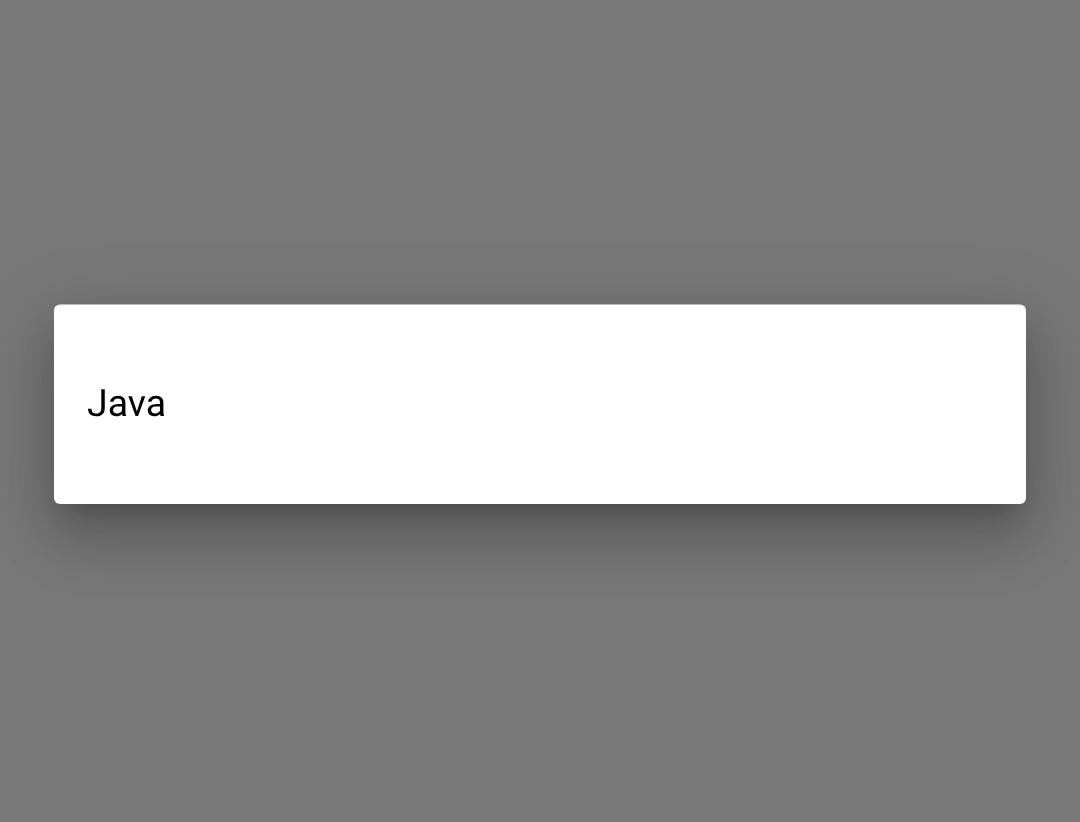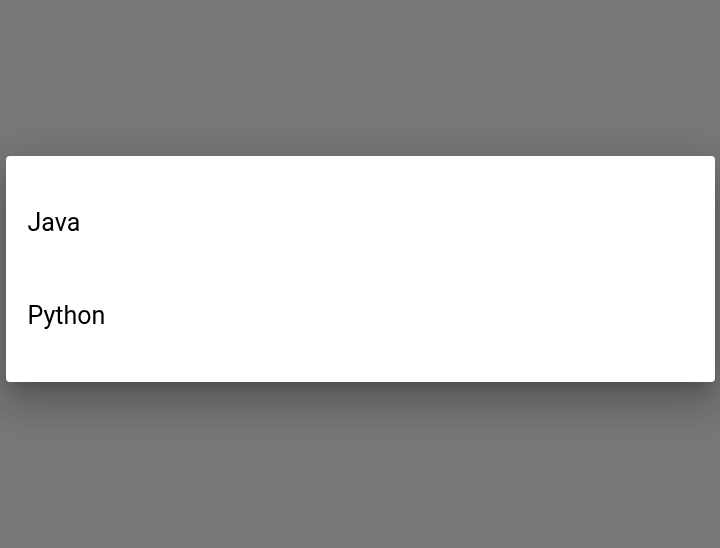--- a/index.html
+++ b/index.html
@@ -11,21 +11,21 @@
       width: 720px;
       height: 548px;
       background: #787878;
       font-family: Roboto, -apple-system, BlinkMacSystemFont, "Segoe UI", Helvetica, Arial, sans-serif;
       display: flex;
       align-items: center;
       justify-content: center;
       overflow: hidden;
     }
     .dialog {
-      width: 709px;
+      width: 648px;
       background: #ffffff;
       border-radius: 4px;
       box-shadow: 0 11px 15px -7px rgba(0,0,0,0.2),
                   0 24px 38px 3px rgba(0,0,0,0.14),
                   0 9px 46px 8px rgba(0,0,0,0.12);
       padding: 20px 0;
       margin-top: -10px;
     }
     .list-item {
       padding: 34px 22px;
@@ -36,16 +36,13 @@
       line-height: 1;
     }
   </style>
 </head>
 <body>
 
 <div class="dialog">
   <div class="list-item">
     <span>Java</span>
   </div>
-  <div class="list-item">
-    <span>Python</span>
-  </div>
 </div>
 
 </body></html>

